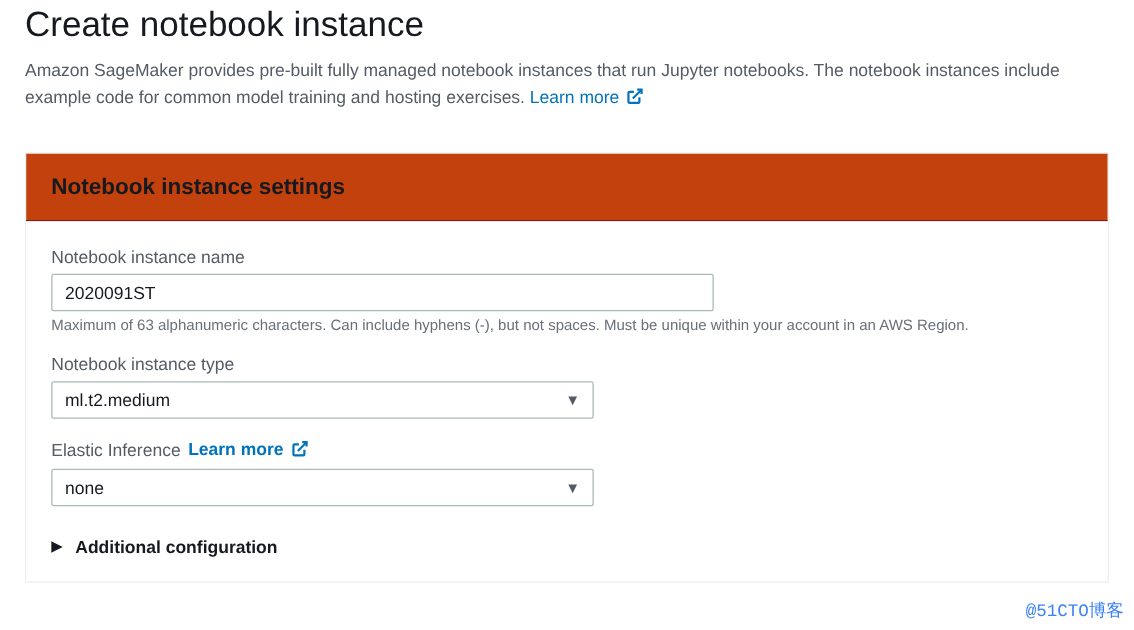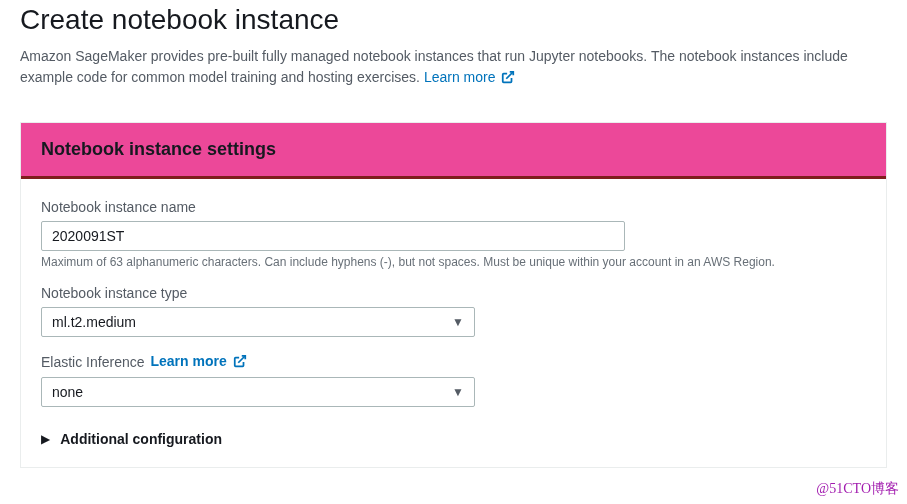--- a/index.html
+++ b/index.html
@@ -44,43 +44,43 @@
       vertical-align: -2px;
       margin-left: 2px;
     }
     .card {
       border: 1px solid #eaeded;
       background: #fafafa;
       margin-bottom: 20px;
     }
     .card-header {
       padding: 16px 20px;
-      border-bottom: 3px solid #7f1d1d;
-      background: #ec4899;
+      border-bottom: 1px solid #7f1d1d;
+      background: #c2410c;
     }
     .card-header h2 {
       font-size: 18px;
       font-weight: 700;
       color: #16191f;
     }
     .card-body {
       padding: 20px;
       background: #ffffff;
     }
     .form-group {
       margin-bottom: 16px;
     }
     .form-label {
       display: block;
       font-size: 14px;
       color: #545b64;
       margin-bottom: 6px;
     }
     .form-input {
-      width: 584px;
+      width: 530px;
       max-width: 100%;
       padding: 6px 10px;
       font-size: 14px;
       border: 1px solid #aab7b8;
       border-radius: 2px;
       background: #ffffff;
       color: #16191f;
       outline: none;
     }
     .form-hint {
@@ -129,22 +129,22 @@
     .expand-label {
       font-size: 14px;
       font-weight: 700;
       color: #16191f;
     }
     .watermark {
       position: absolute;
       bottom: 6px;
       right: 8px;
       font-size: 14px;
-      color: #a21caf;
-      font-family: Liberation Serif, serif;
+      color: #3b82f6;
+      font-family: Liberation Mono, monospace;
     }
   </style>
 </head>
 <body>
 
 <div class="container">
   <h1 class="page-title">Create notebook instance</h1>
   <p class="page-description">
     <span>Amazon SageMaker provides pre-built fully managed notebook instances that run Jupyter notebooks. The notebook instances include example code for common model training and hosting exercises. </span>
     <a class="learn-more-link">

